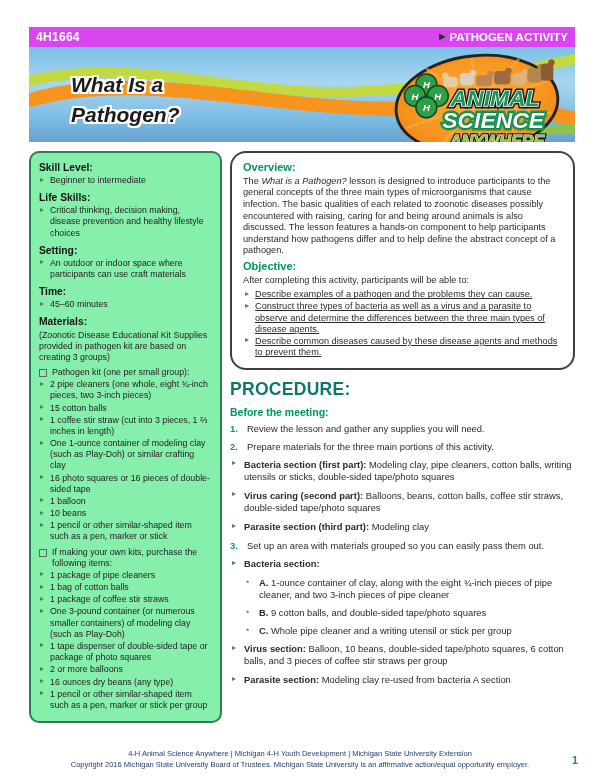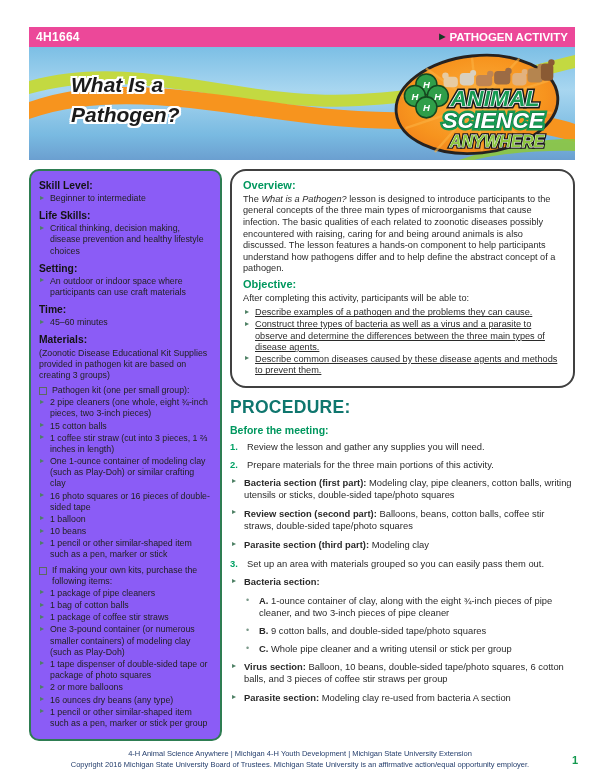--- a/index.html
+++ b/index.html
@@ -1,42 +1,42 @@
 <!DOCTYPE html>
 <html><head>
 <meta charset="utf-8">
 <style>
   html,body{margin:0;padding:0;background:#ffffff;}
   body{width:600px;height:783px;position:relative;overflow:hidden;
        font-family:"Liberation Sans", sans-serif;color:#2b2b2b;}
   .page{position:absolute;left:29px;top:27px;width:546px;}
 
   
-  .topbar{background:#ec4899;height:20px;display:flex;align-items:center;
+  .topbar{background:#d946ef;height:20px;display:flex;align-items:center;
           justify-content:space-between;padding:0 7px;box-sizing:border-box;}
   .topbar .code{color:#fff;font-weight:bold;font-size:12px;letter-spacing:.3px;}
   .topbar .right{color:#fff;font-weight:bold;font-size:11.5px;display:flex;align-items:center;gap:4px;}
   .topbar .tri{color:#123b22;font-size:8px;line-height:1;}
 
   
-  .banner{position:relative;height:113px;overflow:hidden;
+  .banner{position:relative;height:95px;overflow:hidden;
           background:linear-gradient(180deg,#7cbfe5 0%,#a8d6f0 38%,#79bae1 78%,#6b9fd0 100%);}
   .waves{position:absolute;left:0;top:0;width:100%;height:100%;}
   .banner-title{position:absolute;left:42px;top:23px;font-size:21px;line-height:1.45;
      font-weight:bold;font-style:italic;color:#1b1b1b;
      text-shadow:-2px -2px 0 #fff,2px -2px 0 #fff,-2px 2px 0 #fff,2px 2px 0 #fff,
                  0 -2px 0 #fff,0 2px 0 #fff,-2px 0 0 #fff,2px 0 0 #fff;}
   .logo{position:absolute;right:10px;top:5px;width:178px;height:105px;}
   .logo text{font-family:"Liberation Sans", sans-serif;font-weight:bold;font-style:italic;}
 
   
   .cols{display:flex;gap:8px;margin-top:9px;align-items:flex-start;}
 
   
-  .sidebar{width:193px;box-sizing:border-box;background:#8b5cf6;border:2px solid #2e7d52;
+  .sidebar{width:193px;box-sizing:border-box;background:#86efac;border:2px solid #2e7d52;
            border-radius:10px;padding:7px 8px 9px;font-size:8.8px;line-height:1.27;color:#222;}
   .sidebar h3{font-size:10.3px;margin:5px 0 1px;color:#131313;}
   .sidebar h3.first{margin-top:1px;}
   .b-item{position:relative;padding-left:11px;margin:1px 0;}
   .b-item::before{content:"▸";position:absolute;left:1px;top:-0.5px;color:#4c7f63;font-size:8px;}
   .chk{position:relative;padding-left:13px;margin:4px 0 1px;}
   .chk::before{content:"";position:absolute;left:0;top:2px;width:6px;height:6px;
                border:1.2px solid #5d6a60;background:transparent;}
   .mat-note{margin:1px 0 3px;}
 
@@ -214,21 +214,21 @@
         <div class="step">
           <span class="num">1.</span>
           <span>Review the lesson and gather any supplies you will need.</span>
         </div>
         <div class="step">
           <span class="num">2.</span>
           <span>Prepare materials for the three main portions of this activity.</span>
         </div>
 
         <div class="psec"><b>Bacteria section (first part):</b> <span>Modeling clay, pipe cleaners, cotton balls, writing utensils or sticks, double-sided tape/photo squares</span></div>
-        <div class="psec"><b>Review section (second part):</b> <span>Balloons, beans, cotton balls, coffee stir straws, double-sided tape/photo squares</span></div>
+        <div class="psec"><b>Virus caring (second part):</b> <span>Balloons, beans, cotton balls, coffee stir straws, double-sided tape/photo squares</span></div>
         <div class="psec"><b>Parasite section (third part):</b> <span>Modeling clay</span></div>
 
         <div class="step">
           <span class="num">3.</span>
           <span>Set up an area with materials grouped so you can easily pass them out.</span>
         </div>
 
         <div class="psec"><b>Bacteria section:</b></div>
         <div class="sub"><b>A.</b> <span>1-ounce container of clay, along with the eight ¾-inch pieces of pipe cleaner, and two 3-inch pieces of pipe cleaner</span></div>
         <div class="sub"><b>B.</b> <span>9 cotton balls, and double-sided tape/photo squares</span></div>

